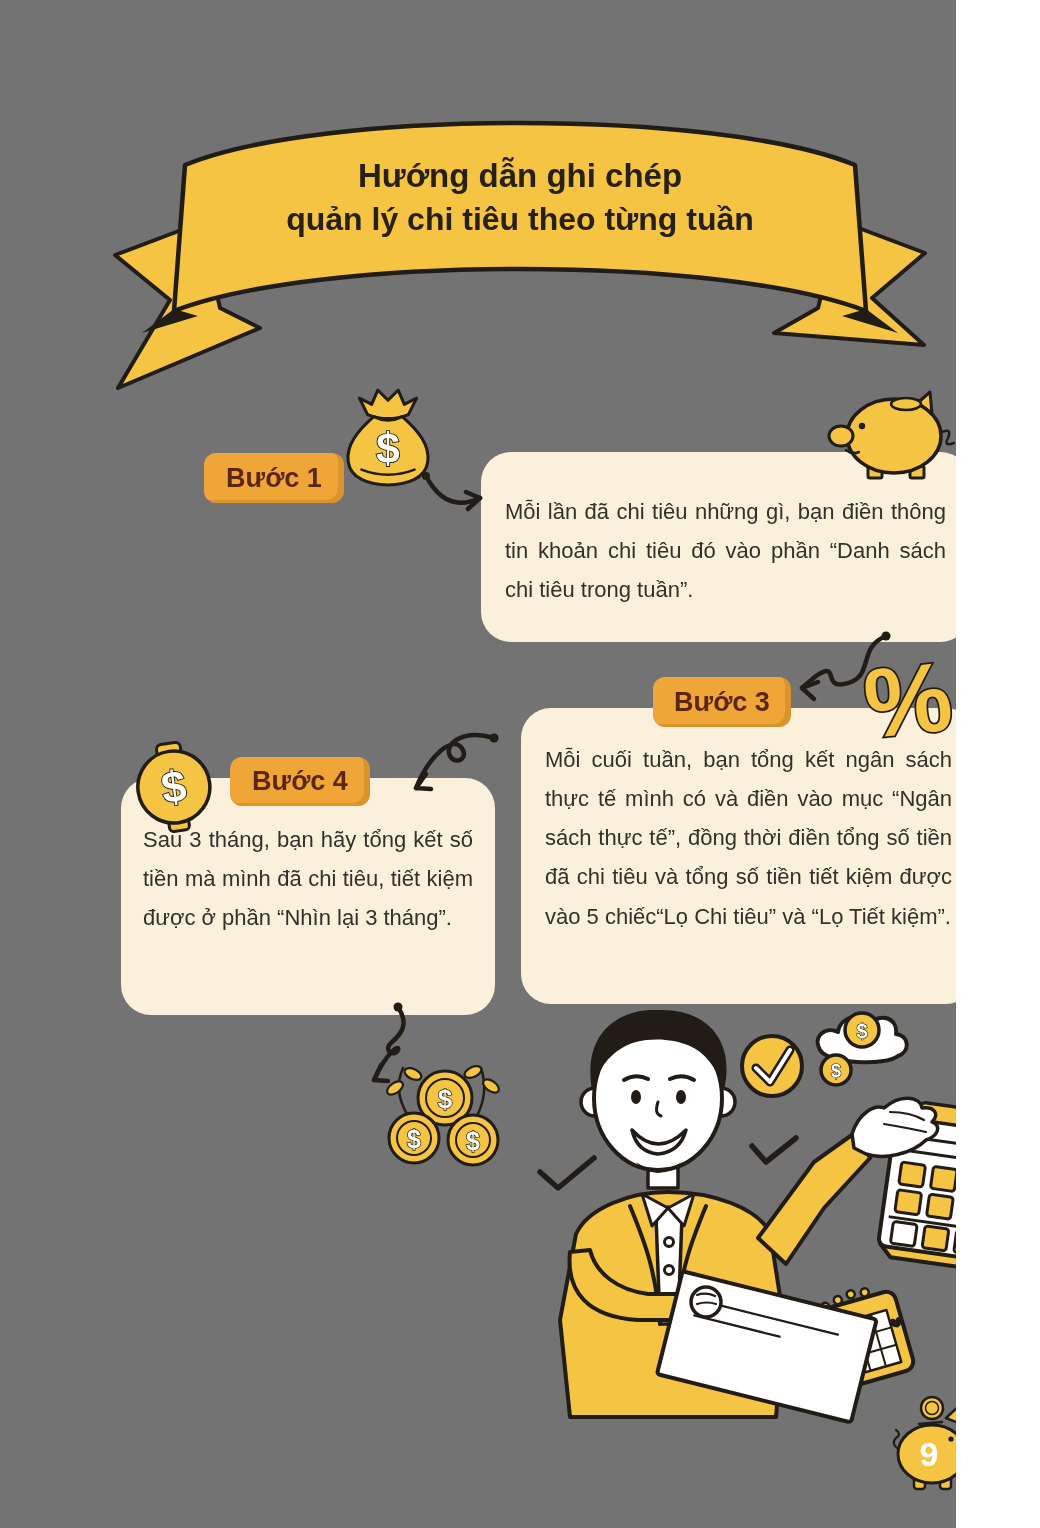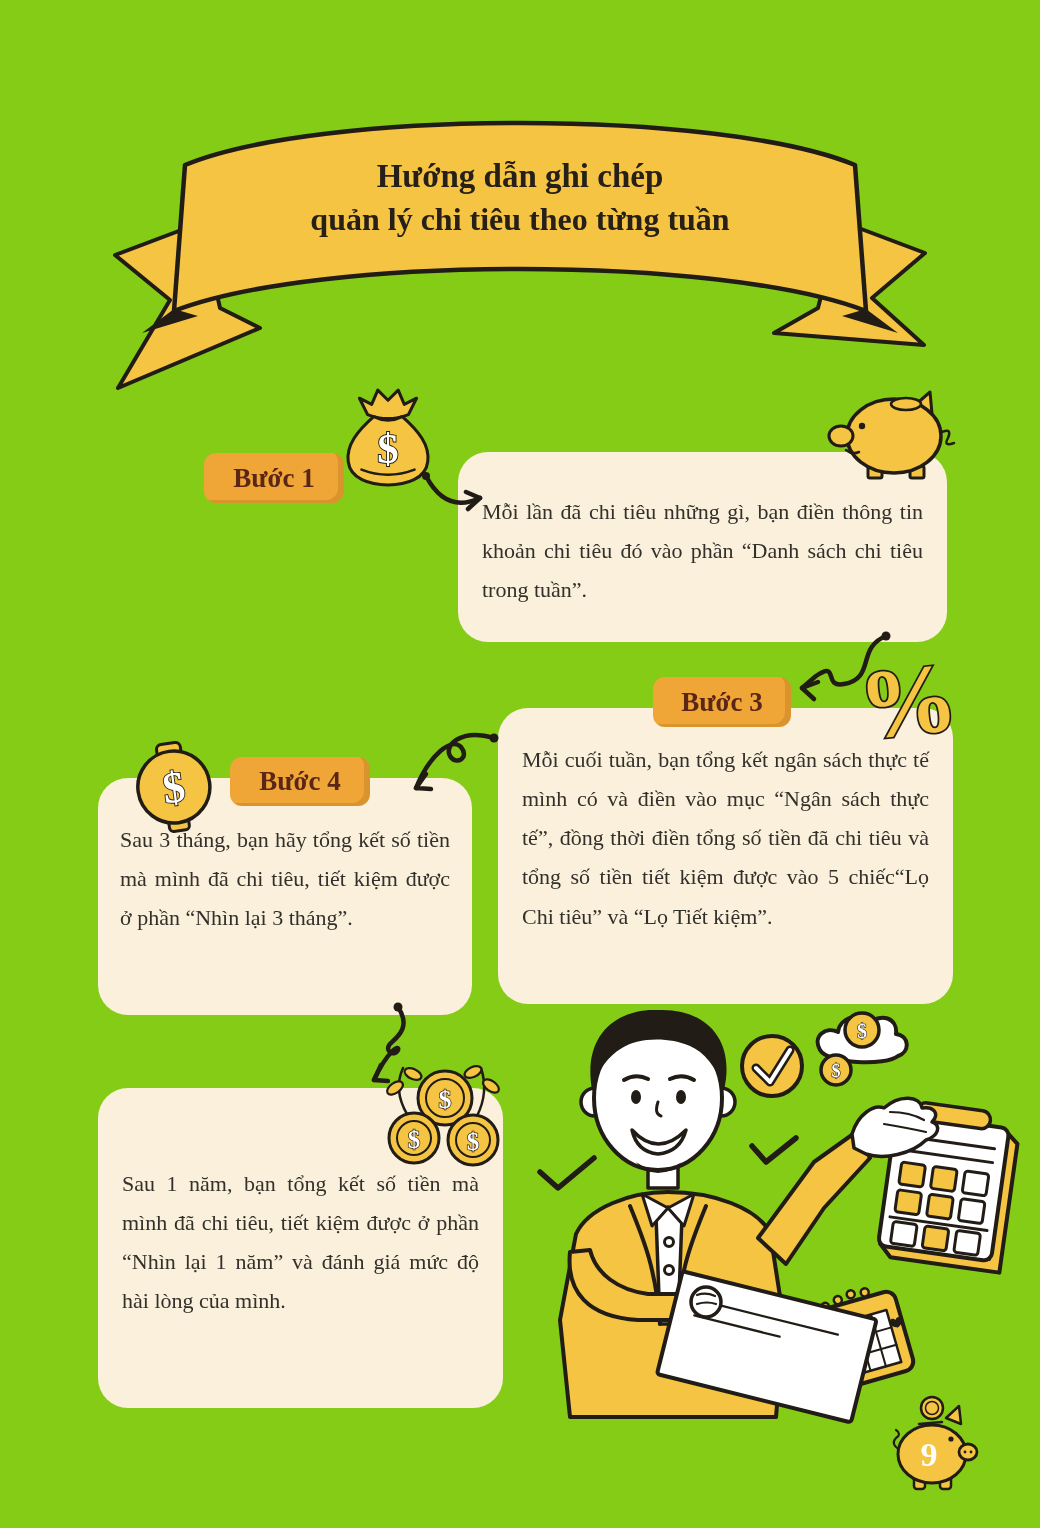--- a/index.html
+++ b/index.html
@@ -1,23 +1,23 @@
 <!DOCTYPE html>
 <html style="--gold: #F5C443; --orange: #F0A537; --cream: #FAF0DB; --ink: #221C16; --badge_text: #5A2717; --body_text: #33302B; --white: #FFFFFF;"><head>
 <meta charset="utf-8">
 <style>
   :root{
     --gold:#F5C443; --orange:#F0A537; --cream:#FAF0DB;
     --ink:#221C16; --badge_text:#5A2717; --body_text:#33302B; --white:#FFFFFF;
   }
   html,body{margin:0;padding:0;background:#fff;}
-  .page{position:relative;width:1040px;height:1528px;background:#84cc16;overflow:hidden;
-        font-family:Liberation Serif, serif;}
+  .page{position:relative;width:956px;height:1528px;background:#737373;overflow:hidden;
+        font-family:Liberation Sans, sans-serif;}
   .abs{position:absolute;}
-  .box{position:absolute;background:var(--cream);border-radius:30px;}
+  .box{position:absolute;background:var(--cream);border-radius:30px;margin-left:23px;}
   .box .text{margin:0;color:var(--body_text);font-size:22px;line-height:1.78;
              text-align:justify;}
   .s1 .text{padding:48px 20px 0}
   .s2 .text{padding:40px 24px 0}
   .s3 .text{padding:32px 24px 0}
   .s4 .text{padding:42px 22px 0}
   .s5 .text{padding:76px 24px 0}
   .badge{position:absolute;background:var(--orange);border-radius:12px;display:flex;
          align-items:center;justify-content:center;color:var(--badge_text);
          font-weight:bold;font-size:27px;box-shadow:inset -6px -3px 0 rgba(120,70,0,.18);}
@@ -99,23 +99,20 @@
       <circle class="fg sk" stroke-width="3.5" cx="50" cy="49" r="36"></circle>
       <text x="50" y="64" font-size="44" font-weight="bold" text-anchor="middle" fill="#FFFFFF" stroke="#221C16" stroke-width="1.8" paint-order="stroke">$</text>
     </g>
   </svg>
   <svg class="abs" style="left:400px;top:726px" width="110" height="75" viewBox="0 0 110 75">
     <circle class="fi" cx="94" cy="12" r="4.5"></circle>
     <path class="fn sk" stroke-width="4.5" d="M 94,12 C 60,2 44,20 50,30 C 56,40 70,32 61,21 C 52,11 30,28 16,62"></path>
     <path class="fn sk" stroke-width="4.5" d="M 16,62 L 26,48 M 16,62 L 31,63"></path>
   </svg>
 
-  <div class="box s5" style="left:98px;top:1088px;width:405px;height:320px">
-    <p class="text">Sau 1 năm, bạn tổng kết số tiền mà mình đã chi tiêu, tiết kiệm được ở phần “Nhìn lại 1 năm” và đánh giá mức độ hài lòng của mình.</p>
-  </div>
   <svg class="abs" style="left:383px;top:1058px" width="118" height="112" viewBox="0 0 118 112">
     <path class="fn sk" stroke-width="2.5" d="M 24,56 Q 10,32 20,10"></path>
     <ellipse class="fg sk" stroke-width="2.2" cx="12" cy="30" rx="9" ry="5" transform="rotate(-35 12 30)"></ellipse>
     <ellipse class="fg sk" stroke-width="2.2" cx="30" cy="16" rx="9" ry="5" transform="rotate(25 30 16)"></ellipse>
     <path class="fn sk" stroke-width="2.5" d="M 94,58 Q 106,34 98,10"></path>
     <ellipse class="fg sk" stroke-width="2.2" cx="108" cy="28" rx="9" ry="5" transform="rotate(35 108 28)"></ellipse>
     <ellipse class="fg sk" stroke-width="2.2" cx="90" cy="14" rx="9" ry="5" transform="rotate(-25 90 14)"></ellipse>
     <circle class="fg sk" stroke-width="3" cx="62" cy="40" r="27"></circle>
     <circle class="fn sk" stroke-width="2" cx="62" cy="40" r="19"></circle>
     <text x="62" y="50" font-size="26" font-weight="bold" text-anchor="middle" fill="#FFFFFF" stroke="#221C16" stroke-width="1.4" paint-order="stroke">$</text>

